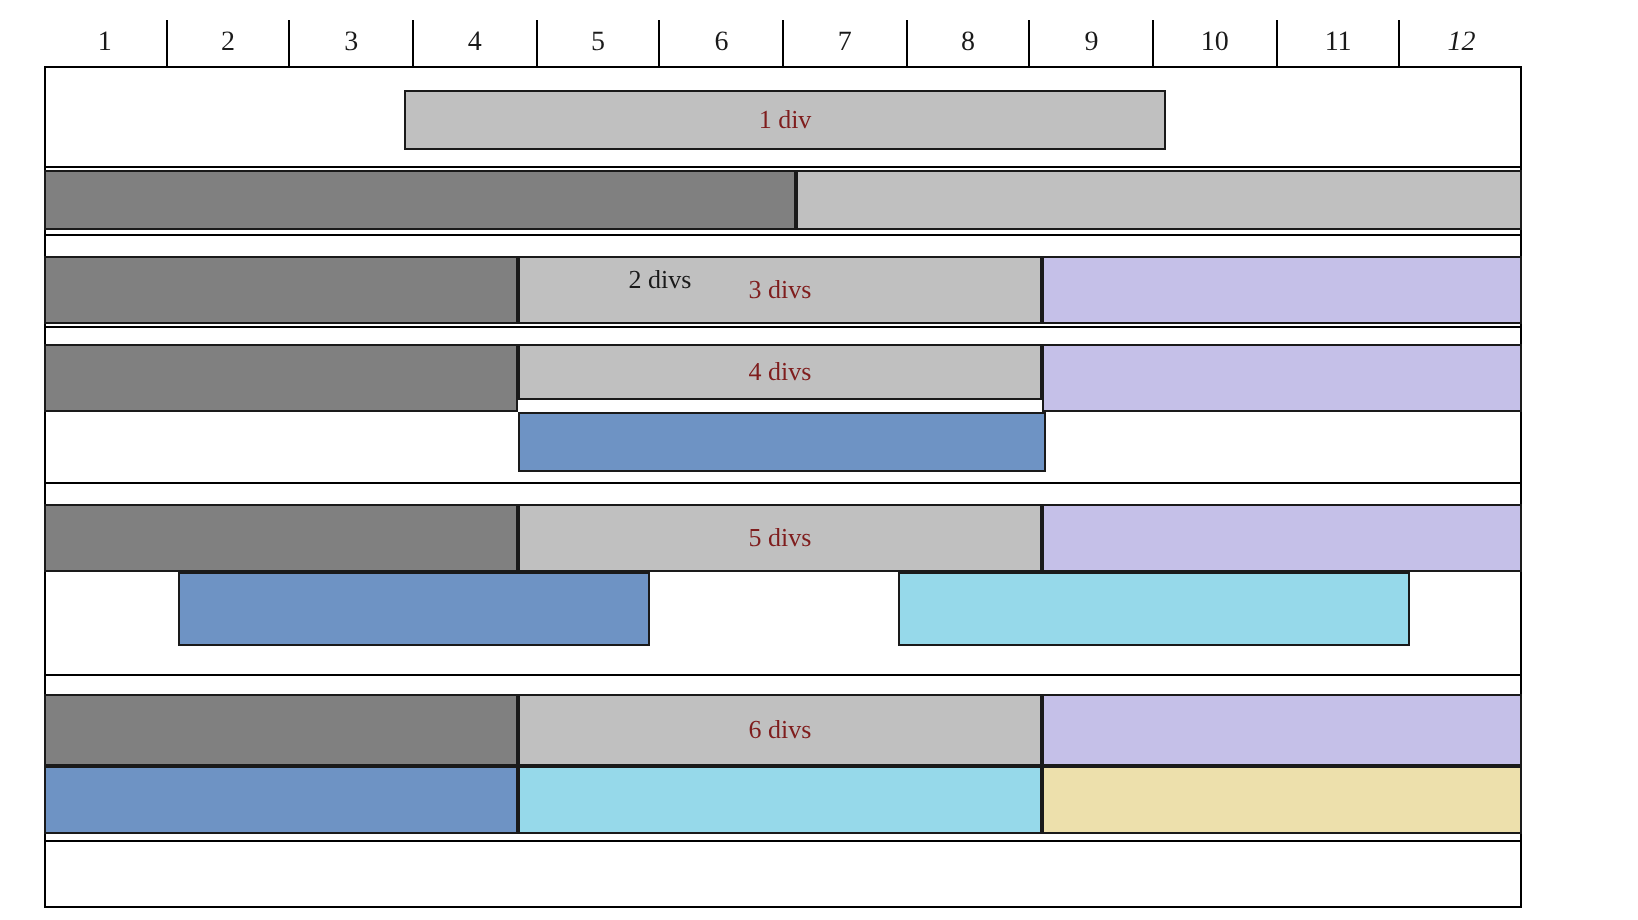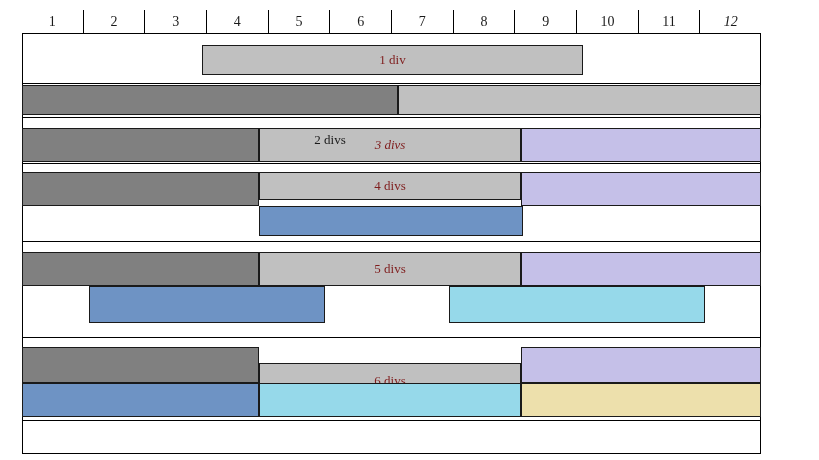--- a/index.html
+++ b/index.html
@@ -122,33 +122,33 @@
       <div class="hline" style="left: 22px; top: 241px; width: 739px;"></div>
       <div class="hline" style="left: 22px; top: 337px; width: 739px;"></div>
       <div class="hline" style="left: 22px; top: 420px; width: 739px;"></div>
     </div>
 
   <div id="bars">
       <div class="bar" style="left: 202px; top: 45px; width: 381px; height: 30px; background: rgb(192, 192, 192);">1 div</div>
       <div class="bar" style="left: 22px; top: 85px; width: 376px; height: 30px; background: rgb(128, 128, 128);"></div>
       <div class="bar" style="left: 398px; top: 85px; width: 363px; height: 30px; background: rgb(192, 192, 192);"></div>
       <div class="bar" style="left: 22px; top: 128px; width: 237px; height: 34px; background: rgb(128, 128, 128);"></div>
-      <div class="bar" style="left: 259px; top: 128px; width: 262px; height: 34px; background: rgb(192, 192, 192); font-style: italic;">3 divs</div>
+      <div class="bar" style="left: 259px; top: 128px; width: 262px; height: 34px; background: rgb(192, 192, 192);">3 divs</div>
       <div class="bar" style="left: 521px; top: 128px; width: 240px; height: 34px; background: rgb(197, 192, 232);"></div>
       <div class="bar" style="left: 22px; top: 172px; width: 237px; height: 34px; background: rgb(128, 128, 128);"></div>
       <div class="bar" style="left: 259px; top: 172px; width: 262px; height: 28px; background: rgb(192, 192, 192);">4 divs</div>
       <div class="bar" style="left: 521px; top: 172px; width: 240px; height: 34px; background: rgb(197, 192, 232);"></div>
       <div class="bar" style="left: 259px; top: 206px; width: 264px; height: 30px; background: rgb(110, 147, 196);"></div>
       <div class="bar" style="left: 22px; top: 252px; width: 237px; height: 34px; background: rgb(128, 128, 128);"></div>
       <div class="bar" style="left: 259px; top: 252px; width: 262px; height: 34px; background: rgb(192, 192, 192);">5 divs</div>
       <div class="bar" style="left: 521px; top: 252px; width: 240px; height: 34px; background: rgb(197, 192, 232);"></div>
       <div class="bar" style="left: 89px; top: 286px; width: 236px; height: 37px; background: rgb(110, 147, 196);"></div>
       <div class="bar" style="left: 449px; top: 286px; width: 256px; height: 37px; background: rgb(150, 217, 234);"></div>
       <div class="bar" style="left: 22px; top: 347px; width: 237px; height: 36px; background: rgb(128, 128, 128);"></div>
-      <div class="bar" style="left: 259px; top: 347px; width: 262px; height: 36px; background: rgb(192, 192, 192); margin-top: 16px;">6 divs</div>
+      <div class="bar" style="left: 259px; top: 347px; width: 262px; height: 36px; background: rgb(192, 192, 192);">6 divs</div>
       <div class="bar" style="left: 521px; top: 347px; width: 240px; height: 36px; background: rgb(197, 192, 232);"></div>
       <div class="bar" style="left: 22px; top: 383px; width: 237px; height: 34px; background: rgb(110, 147, 196);"></div>
       <div class="bar" style="left: 259px; top: 383px; width: 262px; height: 34px; background: rgb(150, 217, 234);"></div>
       <div class="bar" style="left: 521px; top: 383px; width: 240px; height: 34px; background: rgb(237, 224, 172);"></div>
     </div>
 
   <div id="overlays">
       <div class="rowlabel" style="left: 22px; top: 85px; width: 616px; height: 30px; margin-top: 40px;">2 divs</div>
     </div>
 

